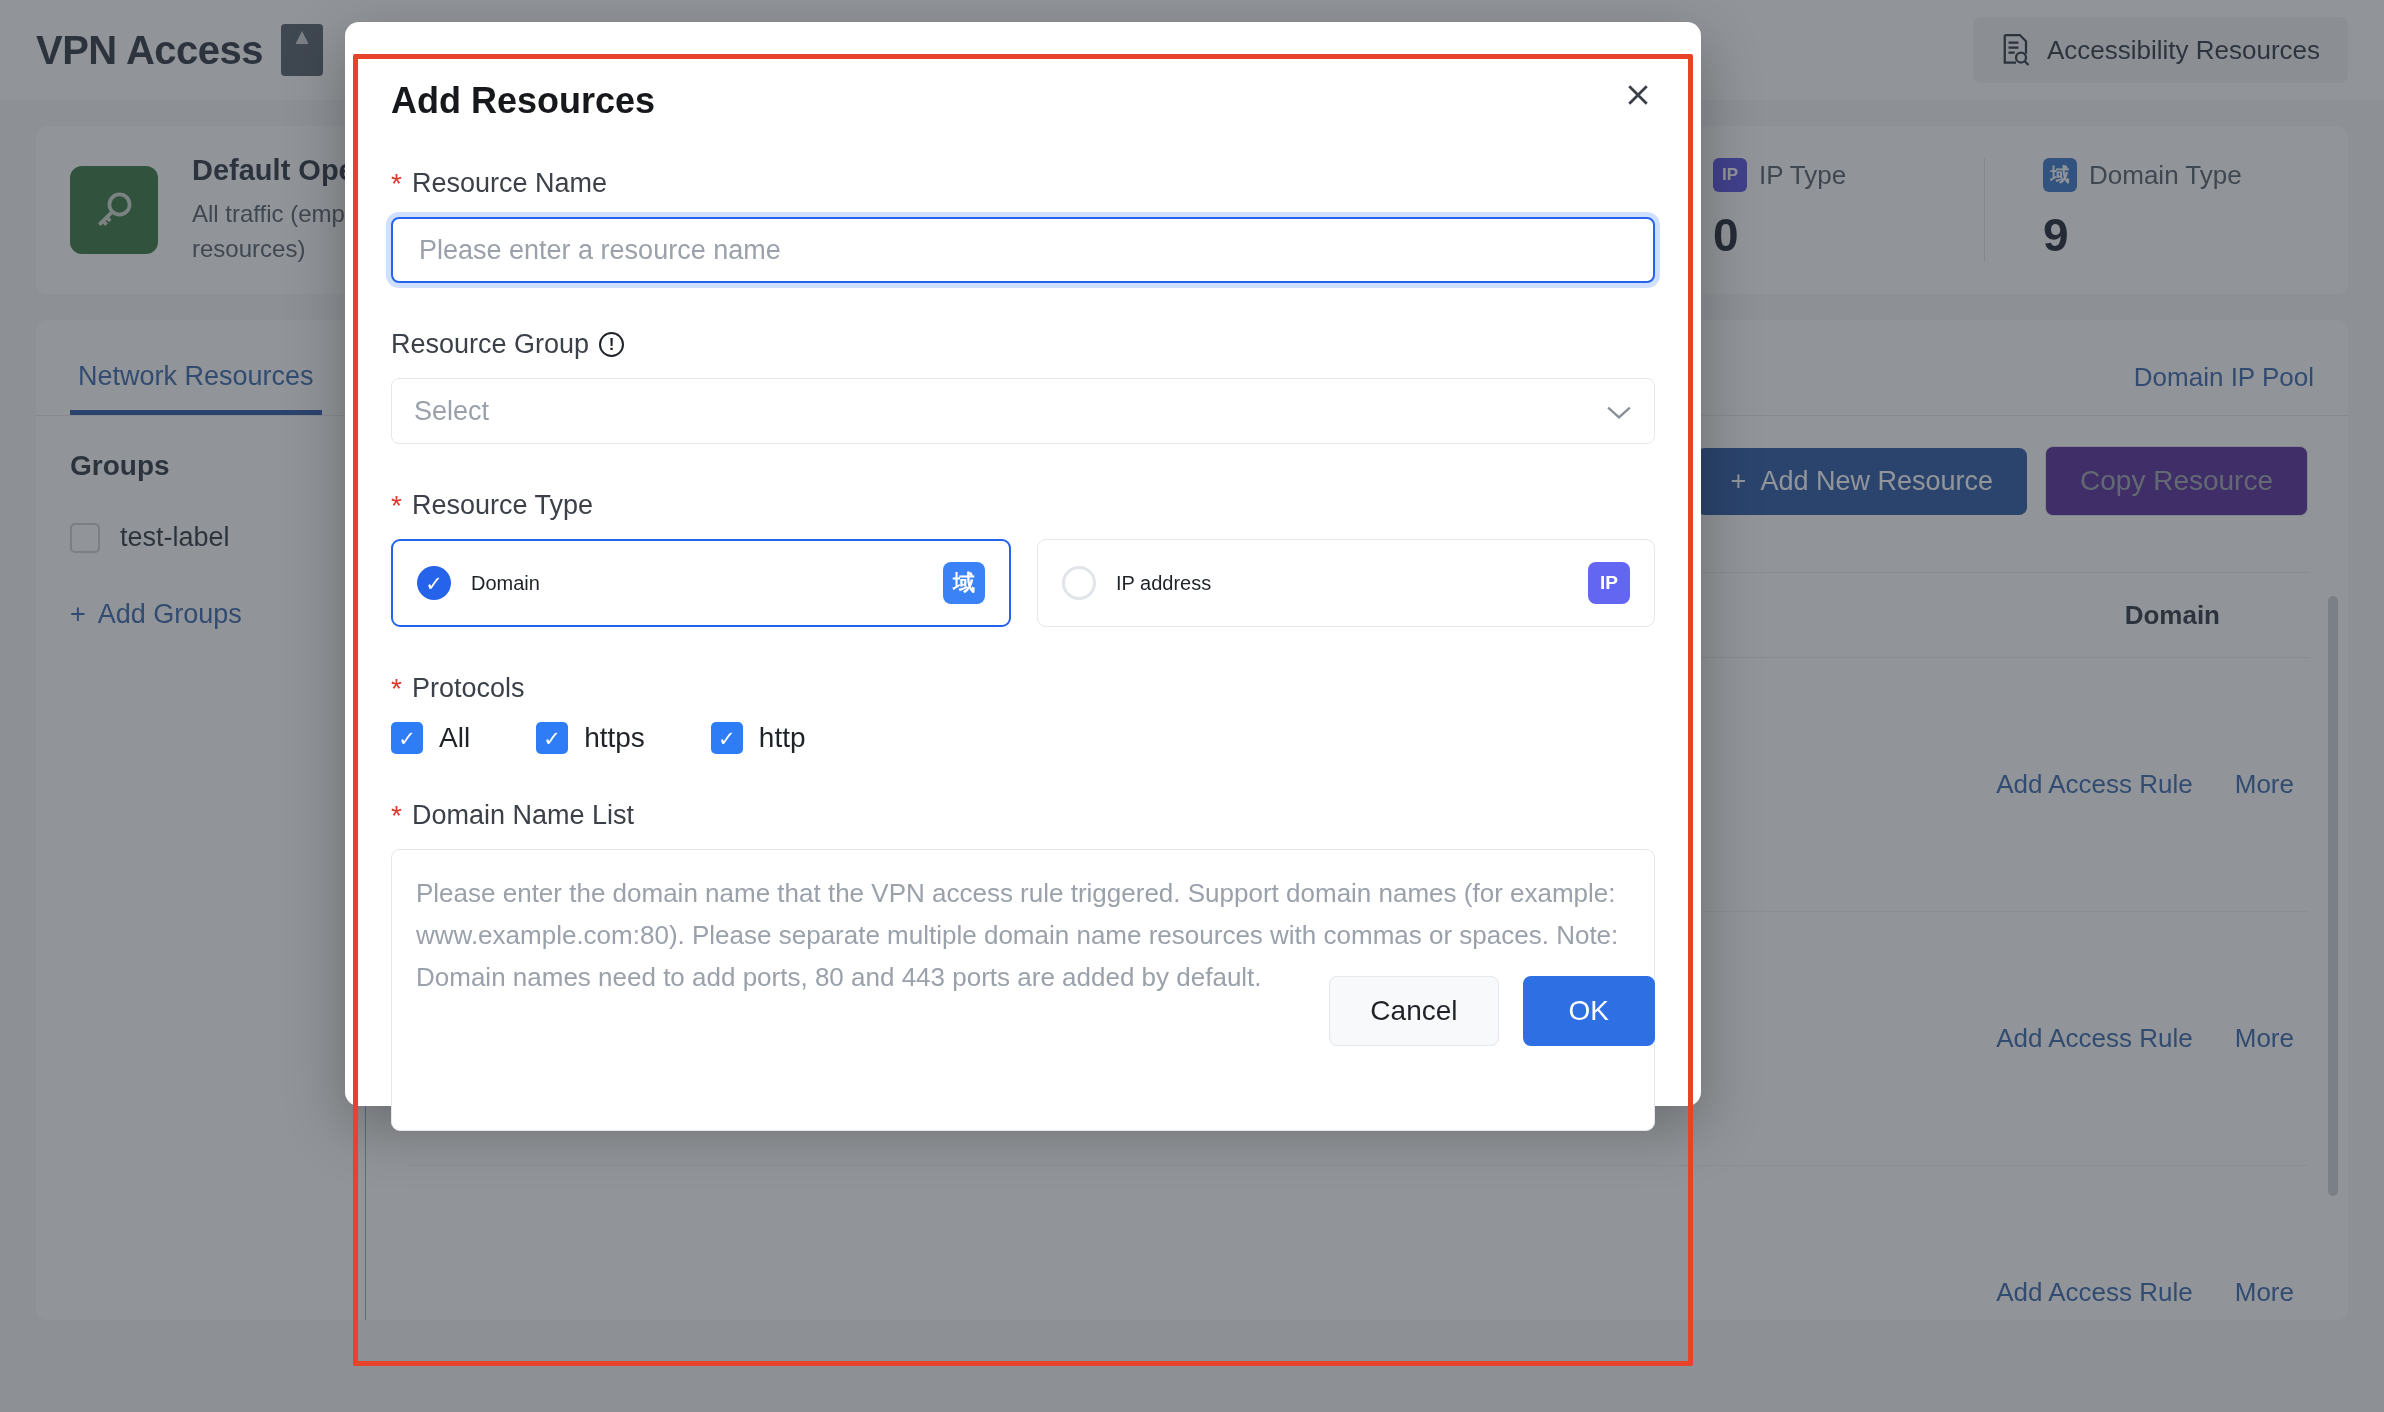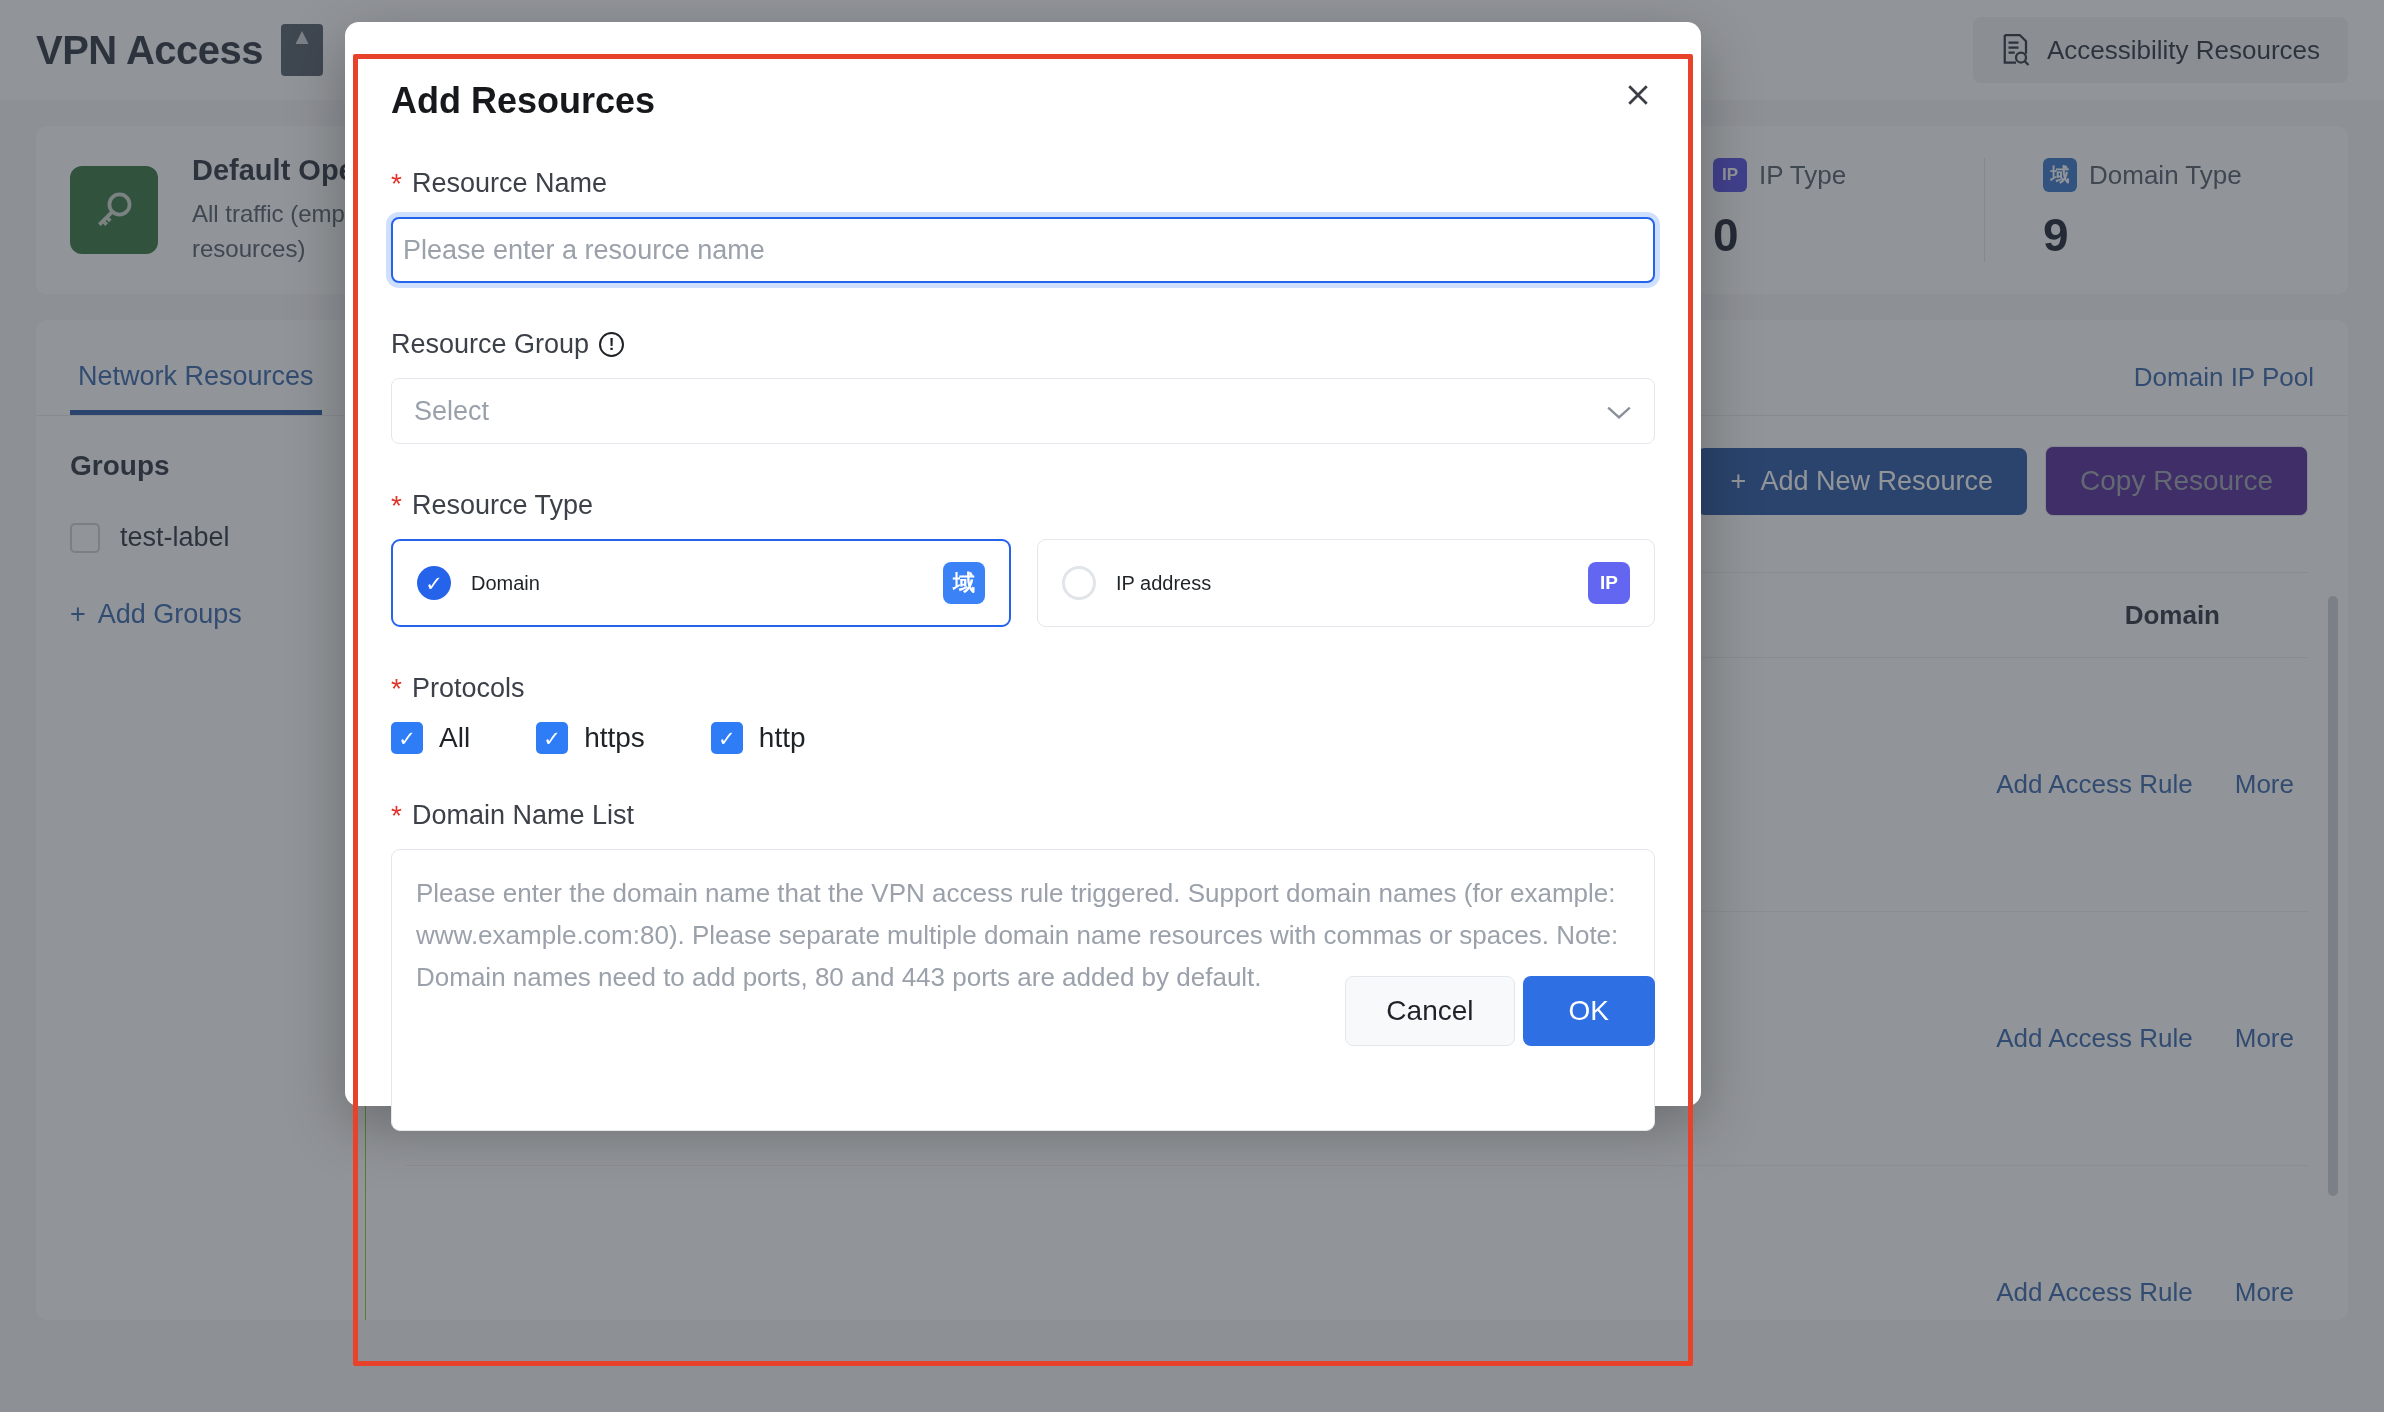--- a/index.html
+++ b/index.html
@@ -184,21 +184,21 @@
   .flabel { font-size: 27px; color:#3c4149; display:flex; align-items:center; gap:10px; margin-bottom: 18px;}
   .req { color:#e0352b; font-size: 28px; line-height: 1;}
   .info-circle {
     width: 25px; height:25px; border:2px solid #1f2328; border-radius:50%;
     font-size:17px; line-height:21px; text-align:center; font-weight:bold; color:#1f2328;
   }
   .input-focus {
     height: 66px; border-radius: 8px;
     border: 2px solid #2563eb;
     box-shadow: 0 0 0 5px rgba(59,130,246,0.25);
-    display:flex; align-items:center; padding: 0 10px;
+    display:flex; align-items:center; padding: 0 26px;
     font-size: 27px; color:#9aa1ab;
     background:#fff;
   }
   .input-select {
     height: 66px; border-radius: 8px; border: 1px solid #e4e7eb;
     display:flex; align-items:center; padding: 0 22px;
     font-size: 27px; color:#9aa1ab; background:#fff;
   }
   .chev-down { margin-left:auto; color:#8a9099; font-size: 27px;}
 
@@ -233,21 +233,21 @@
   .proto-label { font-size: 28px; color:#1f2328;}
 
   .textarea {
     height: 282px; border:1px solid #e4e7eb; border-radius: 9px;
     padding: 22px 24px; font-size: 26px; color:#9aa1ab; line-height: 1.62;
     background:#fff;
   }
 
   .footer {
     position:absolute; right: 46px; bottom: 60px;
-    display:flex; gap: 8px; align-items:center;
+    display:flex; gap: 24px; align-items:center;
   }
   .btn-cancel {
     background:#f8f9fa; border:1px solid #e4e7eb; border-radius:8px;
     font-size: 28px; color:#1f2328; padding: 18px 40px;
   }
   .btn-ok {
     background:#2f6fe4; border:none; border-radius:8px;
     font-size: 28px; color:#fff; padding: 19px 46px; font-weight: 500;
   }
 </style>

